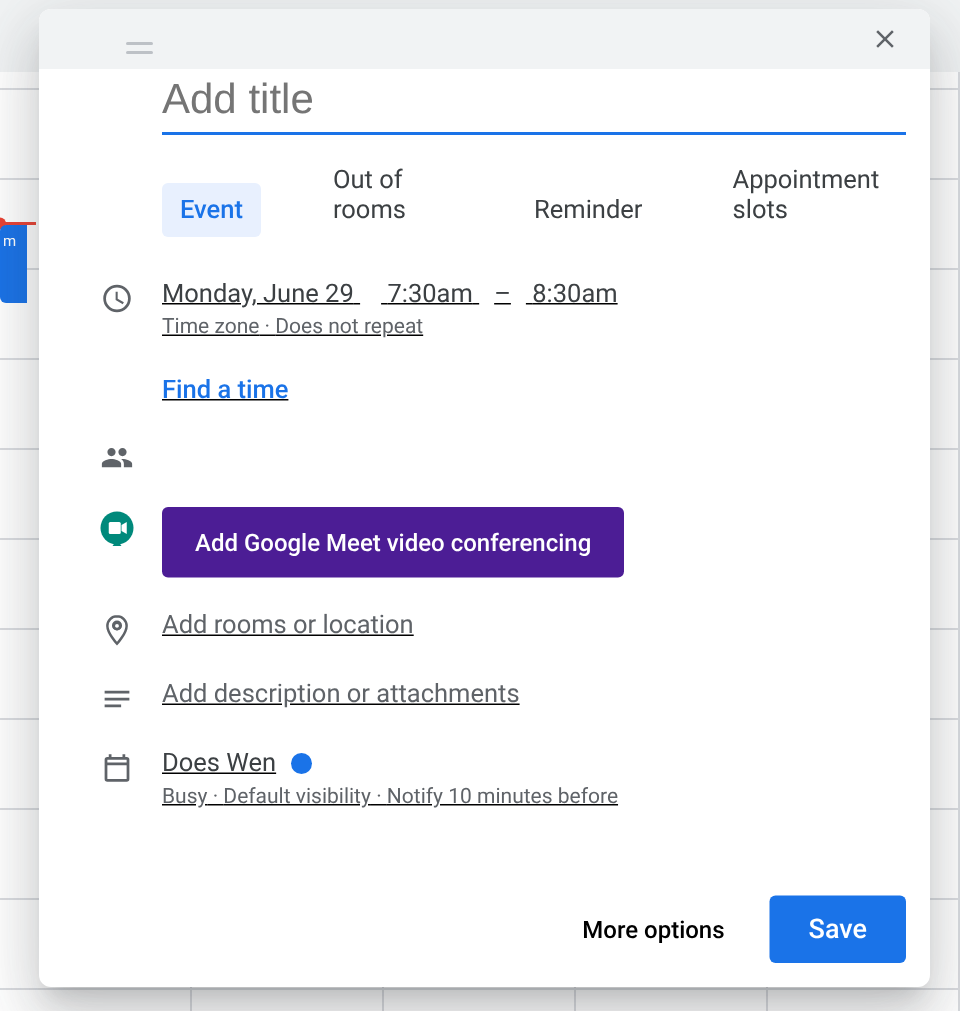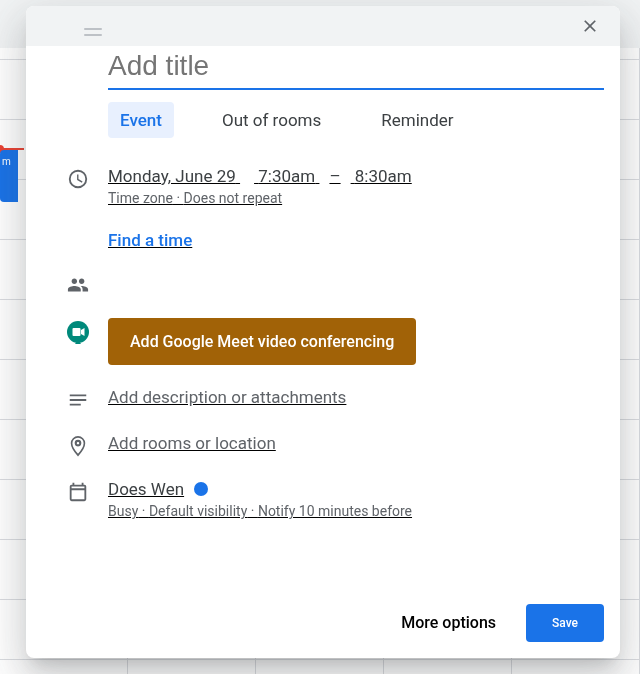--- a/index.html
+++ b/index.html
@@ -63,40 +63,40 @@
     width: 60px; display: flex; justify-content: center; padding-top: 2px;
     color: #5f6368; flex-shrink: 0;
   }
   .row-content { flex: 1; color: #3c4043; font-size: 17px; }
   .time-main { color: #3c4043; }
   .time-main span.sep { margin: 0 10px; color: #3c4043; }
   .time-sub { color: #5f6368; font-size: 14px; margin-top: 4px; }
   .find-time { color: #1a73e8; font-weight: 500; margin-top: 24px; cursor: pointer; font-size: 17px; }
   .placeholder-text { color: #5f6368; font-size: 17px; cursor: pointer; }
   .meet-btn {
-    background: #a16207; color: #fff; border: none; border-radius: 4px;
+    background: #4c1d95; color: #fff; border: none; border-radius: 4px;
     padding: 14px 22px; font-size: 16px; font-weight: 500; cursor: pointer;
     font-family: inherit;
   }
   .meet-icon-svg { color: #00796b; }
   .owner-name { color: #3c4043; font-size: 17px; display: flex; align-items: center; gap: 10px;}
   .owner-dot { width: 14px; height: 14px; background: #1a73e8; border-radius: 50%; display: inline-block; }
   .owner-sub { color: #5f6368; font-size: 14px; margin-top: 4px; }
   .dialog-footer {
     display: flex; justify-content: flex-end; align-items: center;
     gap: 16px; padding: 10px 16px 16px 16px;
   }
   .more-btn {
     background: transparent; border: none; color: #000000; font-size: 16px;
     font-weight: 500; padding: 10px 14px; cursor: pointer; font-family: inherit;
     border-radius: 4px;
   }
   .save-btn {
     background: #1a73e8; color: #fff; border: none; border-radius: 4px;
-    padding: 12px 26px; font-size: 12px; font-weight: 500; cursor: pointer;
+    padding: 12px 26px; font-size: 18px; font-weight: 500; cursor: pointer;
     font-family: inherit;
   }
   svg { display: block; }
 </style>
 </head>
 <body>
 
 <div class="bg-grid"></div>
 <div class="bg-topbar"></div>
 <div class="now-line"></div>
@@ -117,20 +117,21 @@
   </div>
 
   <div class="dialog-body">
 
     <input class="title-input" type="text" placeholder="Add title" style="">
 
     <div class="tabs">
       <div class="tab active">Event</div>
       <div class="tab">Out of rooms</div>
       <div class="tab">Reminder</div>
+      <div class="tab">Appointment slots</div>
     </div>
 
     <div class="row" style="margin-top:28px;">
       <div class="row-icon">
         <svg width="22" height="22" viewBox="0 0 24 24">
             <path fill="currentColor" d="M12 2a10 10 0 1 0 0 20 10 10 0 0 0 0-20zm0 18a8 8 0 1 1 0-16 8 8 0 0 1 0 16zm.5-13H11v6l5.2 3.1.8-1.3-4.5-2.7V7z"></path>
           </svg>
       </div>
       <div class="row-content">
         <div class="time-main">
@@ -165,37 +166,37 @@
         </svg>
       </div>
       <div class="row-content">
         <button class="meet-btn">Add Google Meet video conferencing</button>
       </div>
     </div>
 
     <div class="row">
       <div class="row-icon">
         <svg width="22" height="22" viewBox="0 0 24 24">
-            <path fill="currentColor" d="M3 18h12v-2H3v2zM3 6v2h18V6H3zm0 7h18v-2H3v2z"></path>
-          </svg>
-      </div>
-      <div class="row-content">
-        <div class="placeholder-text">Add description or attachments</div>
-      </div>
-    </div>
-
-    <div class="row">
-      <div class="row-icon">
-        <svg width="22" height="22" viewBox="0 0 24 24">
             <path fill="currentColor" d="M12 2C8.13 2 5 5.13 5 9c0 5.25 7 13 7 13s7-7.75 7-13c0-3.87-3.13-7-7-7zm0 9.5A2.5 2.5 0 1 1 12 6a2.5 2.5 0 0 1 0 5.5z" fill-opacity="0" stroke="currentColor" stroke-width="1.8"></path>
             <circle cx="12" cy="9" r="2.3" fill="none" stroke="currentColor" stroke-width="1.8"></circle>
           </svg>
       </div>
       <div class="row-content">
         <div class="placeholder-text">Add rooms or location</div>
+      </div>
+    </div>
+
+    <div class="row">
+      <div class="row-icon">
+        <svg width="22" height="22" viewBox="0 0 24 24">
+            <path fill="currentColor" d="M3 18h12v-2H3v2zM3 6v2h18V6H3zm0 7h18v-2H3v2z"></path>
+          </svg>
+      </div>
+      <div class="row-content">
+        <div class="placeholder-text">Add description or attachments</div>
       </div>
     </div>
 
     <div class="row">
       <div class="row-icon">
         <svg width="22" height="22" viewBox="0 0 24 24">
             <path fill="currentColor" d="M19 4h-1V2h-2v2H8V2H6v2H5a2 2 0 0 0-2 2v14a2 2 0 0 0 2 2h14a2 2 0 0 0 2-2V6a2 2 0 0 0-2-2zm0 16H5V10h14v10zm0-12H5V6h14v2z"></path>
           </svg>
       </div>
       <div class="row-content">

